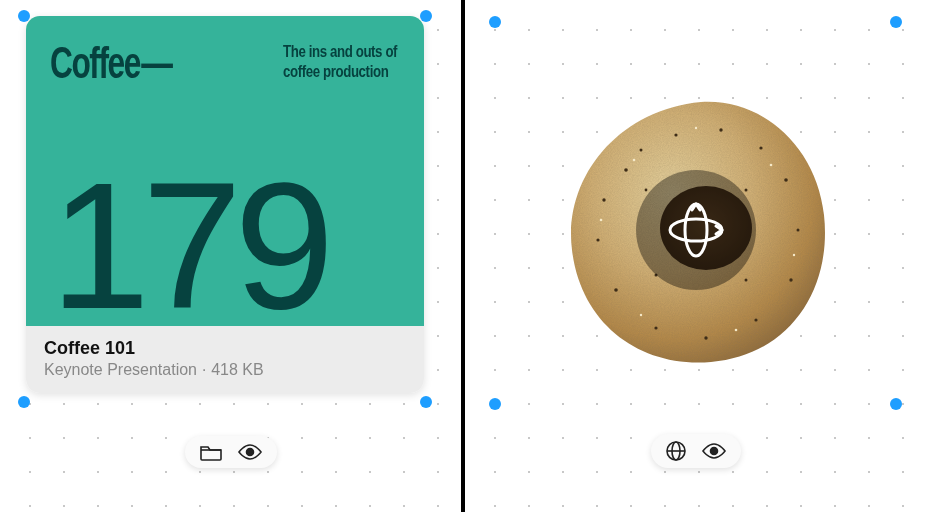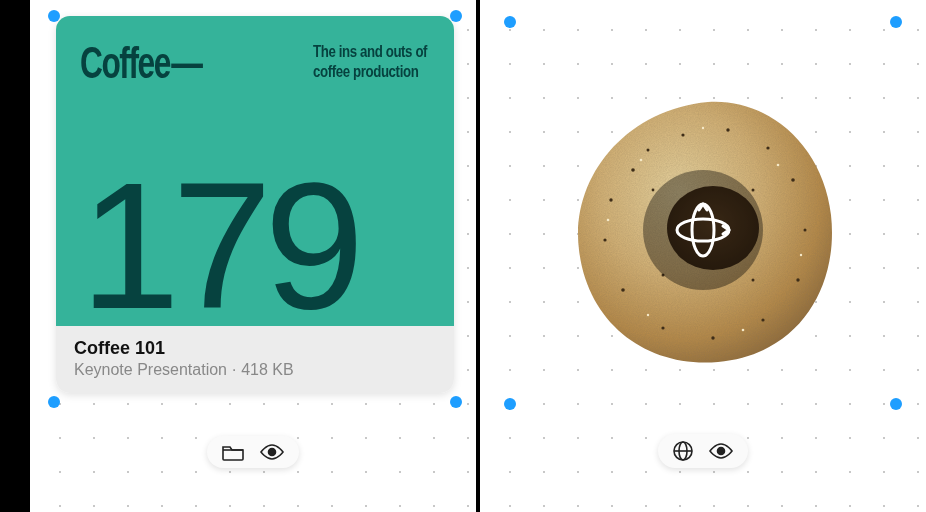--- a/index.html
+++ b/index.html
@@ -12,21 +12,21 @@
     }
     .panel {
       width: 50%;
       height: 100%;
       background: #fff;
       position: relative;
       background-image: radial-gradient(circle, #c8c8c8 1.5px, transparent 1.5px);
       background-size: 34px 34px;
       background-position: 13px 13px;
     }
-    .panel.left { border-right: 2px solid #000; margin-left: 30px; }
+    .panel.left { border-right: 2px solid #000; }
     .panel.right { border-left: 2px solid #000; }
 
     
     .handle {
       position: absolute;
       width: 12px;
       height: 12px;
       background: #1e9eff;
       border-radius: 50%;
       z-index: 20;

